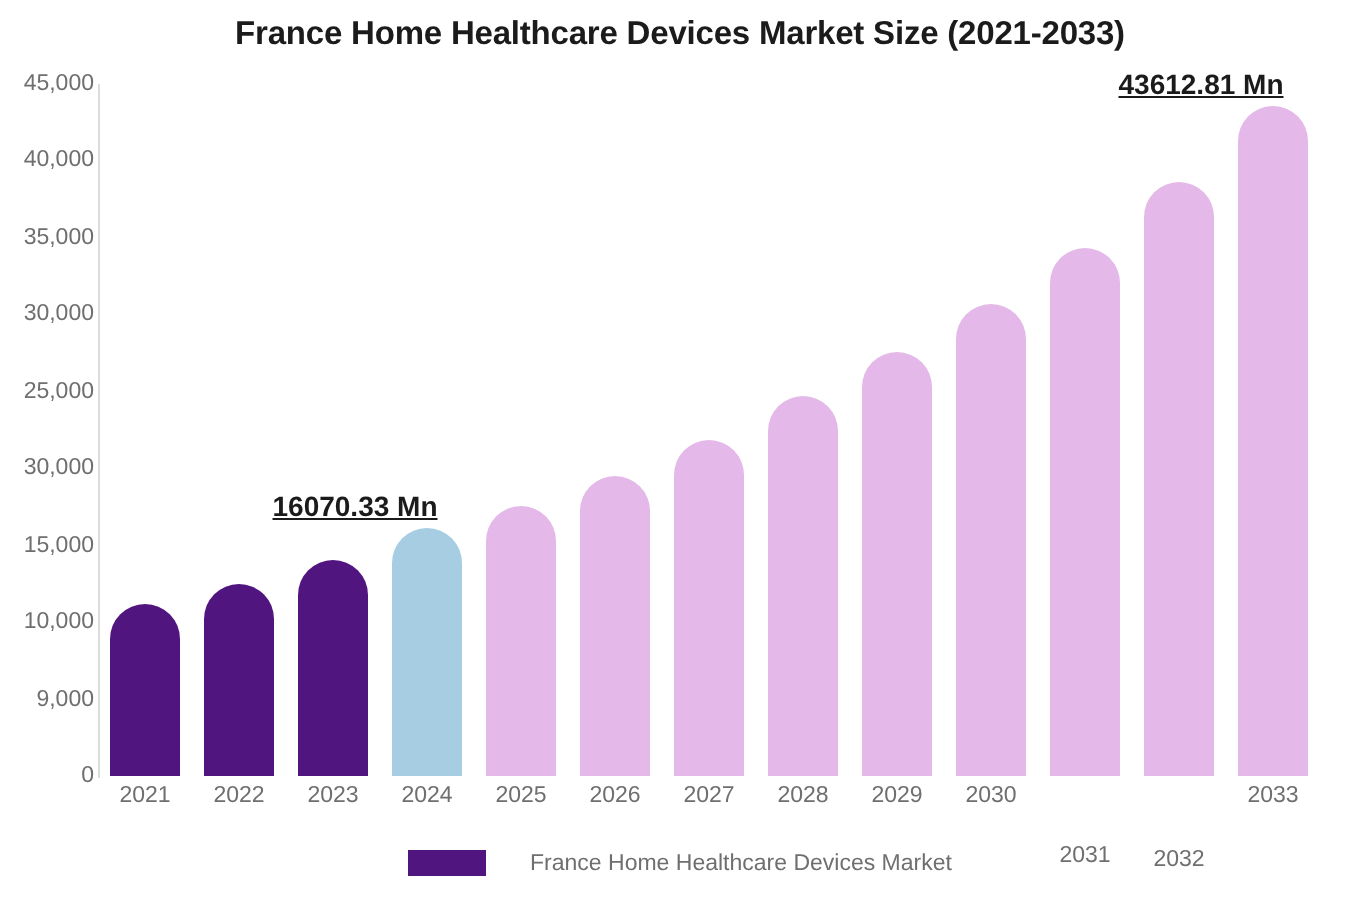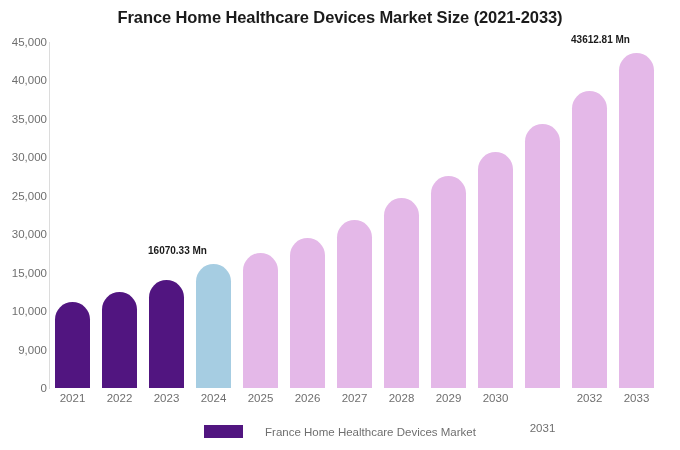--- a/index.html
+++ b/index.html
@@ -95,24 +95,25 @@
     width: 47px;
     text-align: center;
     font-size: 11.5px;
     color: #6f6f6f;
     white-space: nowrap;
   }
 
   
   .value-annotation {
     position: absolute;
-    font-size: 10px;
+    font-size: 14px;
     font-weight: bold;
     color: #1b1b1b;
     white-space: nowrap;
+    text-decoration: underline;
   }
 
   
   #legend {
     position: absolute;
     left: 0;
     top: 425px;
     width: 680px;
     display: flex;
     justify-content: center;
@@ -173,21 +174,21 @@
       <div class="x-tick" style="left: 47px;">2022</div>
       <div class="x-tick" style="left: 94px;">2023</div>
       <div class="x-tick" style="left: 141px;">2024</div>
       <div class="x-tick" style="left: 188px;">2025</div>
       <div class="x-tick" style="left: 235px;">2026</div>
       <div class="x-tick" style="left: 282px;">2027</div>
       <div class="x-tick" style="left: 329px;">2028</div>
       <div class="x-tick" style="left: 376px;">2029</div>
       <div class="x-tick" style="left: 423px;">2030</div>
       <div class="x-tick" style="left: 470px; margin-top: 30px;">2031</div>
-      <div class="x-tick" style="left: 517px;">2032</div>
+      <div class="x-tick" style="left: 517px; margin-top: 32px;">2032</div>
       <div class="x-tick" style="left: 564px;">2033</div>
     </div>
 
   <div id="legend">
     <div id="legend-swatch" style="background: rgb(81, 21, 128);"></div>
     <div id="legend-label">France Home Healthcare Devices Market</div>
   </div>
 
 <div class="value-annotation" style="top: 245.437px; left: 177.5px; transform: translateX(-50%);">16070.33 Mn</div>
     <div class="value-annotation" style="top: 33.6659px; left: 600.5px; transform: translateX(-50%);">43612.81 Mn</div>

